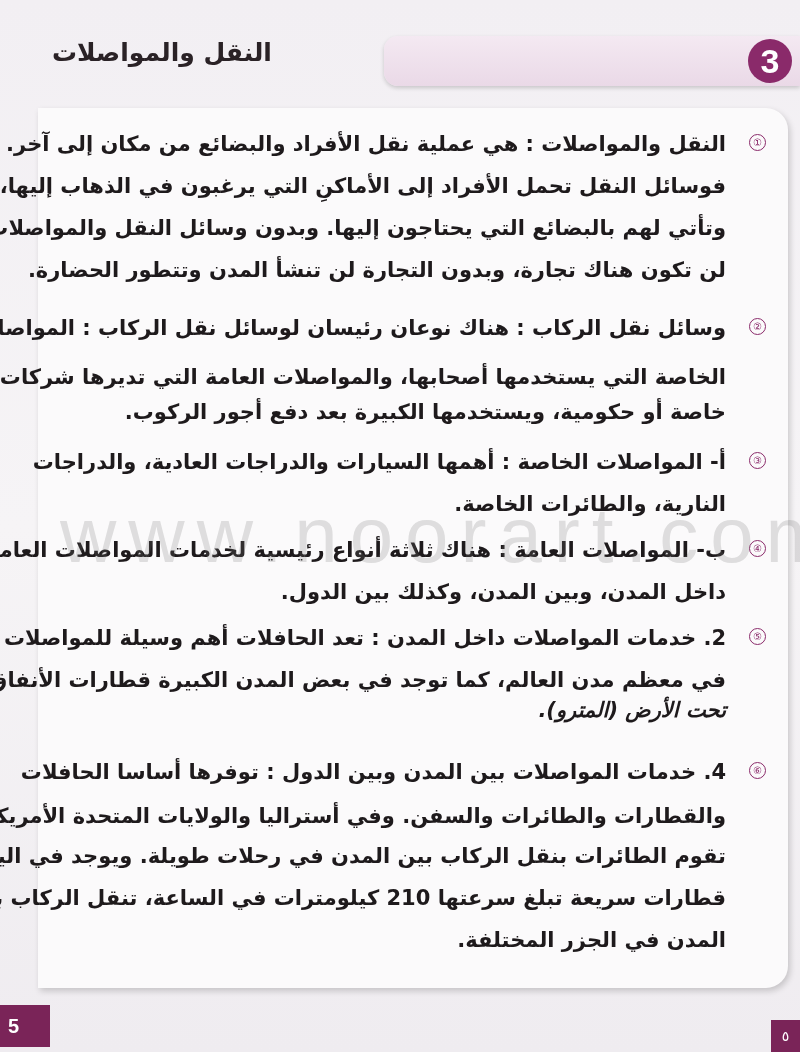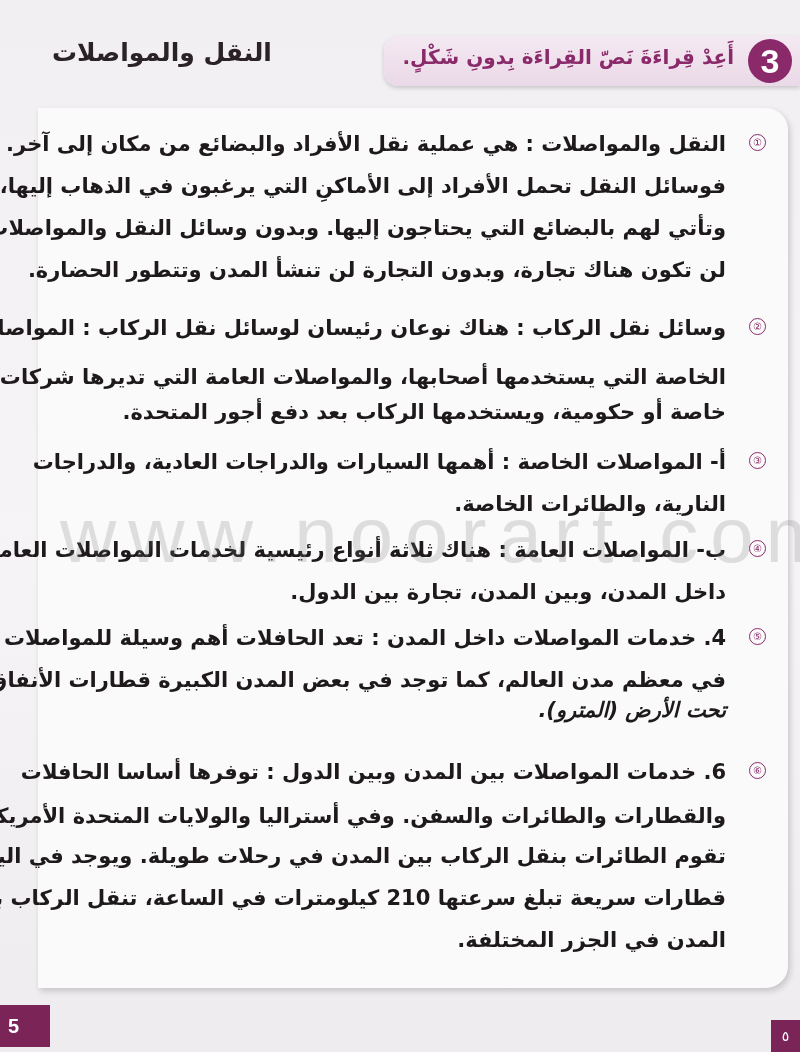--- a/index.html
+++ b/index.html
@@ -72,62 +72,61 @@
     font-size: 14px; line-height: 32px; text-align: center;
   }
 </style>
 </head>
 <body>
 
 <div class="page-title">النقل والمواصلات</div>
 
 <div class="banner">
   <div class="banner-num">3</div>
-  <div class="banner-text">أَعِدْ قِراءَةَ نَصّ القِراءَة بِدونِ شَكْلٍ.</div>
 </div>
 
 <div class="card">
 
   <div class="para" style="top:22px;">
     <span class="para-num">①</span>
     <div class="para-line" style="top:0px;">النقل والمواصلات : هي عملية نقل الأفراد والبضائع من مكان إلى آخر.</div>
     <div class="para-line" style="top:42px;">فوسائل النقل تحمل الأفراد إلى الأماكنِ التي يرغبون في الذهاب إليها،</div>
     <div class="para-line" style="top:84px;">وتأتي لهم بالبضائع التي يحتاجون إليها. وبدون وسائل النقل والمواصلات</div>
     <div class="para-line last" style="top:126px;">لن تكون هناك تجارة، وبدون التجارة لن تنشأ المدن وتتطور الحضارة.</div>
   </div>
 
   <div class="para" style="top:206px;">
     <span class="para-num">②</span>
     <div class="para-line" style="top:0px;">وسائل نقل الركاب : هناك نوعان رئيسان لوسائل نقل الركاب : المواصلات</div>
     <div class="para-line" style="top:49px;">الخاصة التي يستخدمها أصحابها، والمواصلات العامة التي تديرها شركات</div>
-    <div class="para-line last" style="top:84px;">خاصة أو حكومية، ويستخدمها الركاب بعد دفع أجور المتحدة.</div>
+    <div class="para-line last" style="top:84px;">خاصة أو حكومية، ويستخدمها الكبيرة بعد دفع أجور الركوب.</div>
   </div>
 
   <div class="para" style="top:340px;">
     <span class="para-num">③</span>
     <div class="para-line" style="top:0px;">أ- المواصلات الخاصة : أهمها السيارات والدراجات العادية، والدراجات</div>
     <div class="para-line last" style="top:42px;">النارية، والطائرات الخاصة.</div>
   </div>
 
   <div class="para" style="top:428px;">
     <span class="para-num">④</span>
     <div class="para-line" style="top:0px;">ب- المواصلات العامة : هناك ثلاثة أنواع رئيسية لخدمات المواصلات العامة:</div>
-    <div class="para-line last" style="top:42px;">داخل المدن، وبين المدن، تجارة بين الدول.</div>
+    <div class="para-line last" style="top:42px;">داخل المدن، وبين المدن، وكذلك بين الدول.</div>
   </div>
 
   <div class="para" style="top:516px;">
     <span class="para-num">⑤</span>
-    <div class="para-line" style="top:0px;">4. خدمات المواصلات داخل المدن : تعد الحافلات أهم وسيلة للمواصلات</div>
+    <div class="para-line" style="top:0px;">2. خدمات المواصلات داخل المدن : تعد الحافلات أهم وسيلة للمواصلات</div>
     <div class="para-line" style="top:42px;">في معظم مدن العالم، كما توجد في بعض المدن الكبيرة قطارات الأنفاق</div>
     <div class="para-line last" style="top:72px;font-style:italic;">تحت الأرض (المترو).</div>
   </div>
 
   <div class="para" style="top:650px;">
     <span class="para-num">⑥</span>
-    <div class="para-line" style="top:0px;">6. خدمات المواصلات بين المدن وبين الدول : توفرها أساسا الحافلات</div>
+    <div class="para-line" style="top:0px;">4. خدمات المواصلات بين المدن وبين الدول : توفرها أساسا الحافلات</div>
     <div class="para-line" style="top:44px;">والقطارات والطائرات والسفن. وفي أستراليا والولايات المتحدة الأمريكية</div>
     <div class="para-line" style="top:84px;">تقوم الطائرات بنقل الركاب بين المدن في رحلات طويلة. ويوجد في اليابان</div>
     <div class="para-line" style="top:126px;">قطارات سريعة تبلغ سرعتها 210 كيلومترات في الساعة، تنقل الركاب بين</div>
     <div class="para-line last" style="top:168px;">المدن في الجزر المختلفة.</div>
   </div>
 
 </div>
 
 <div class="watermark">www.noorart.com</div>
 

